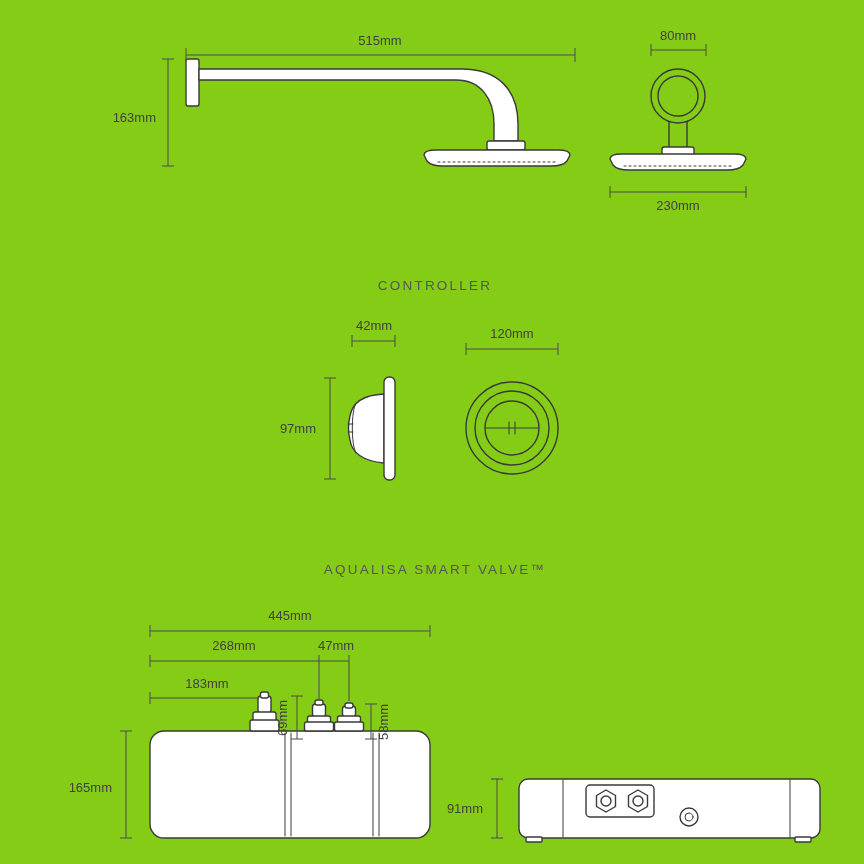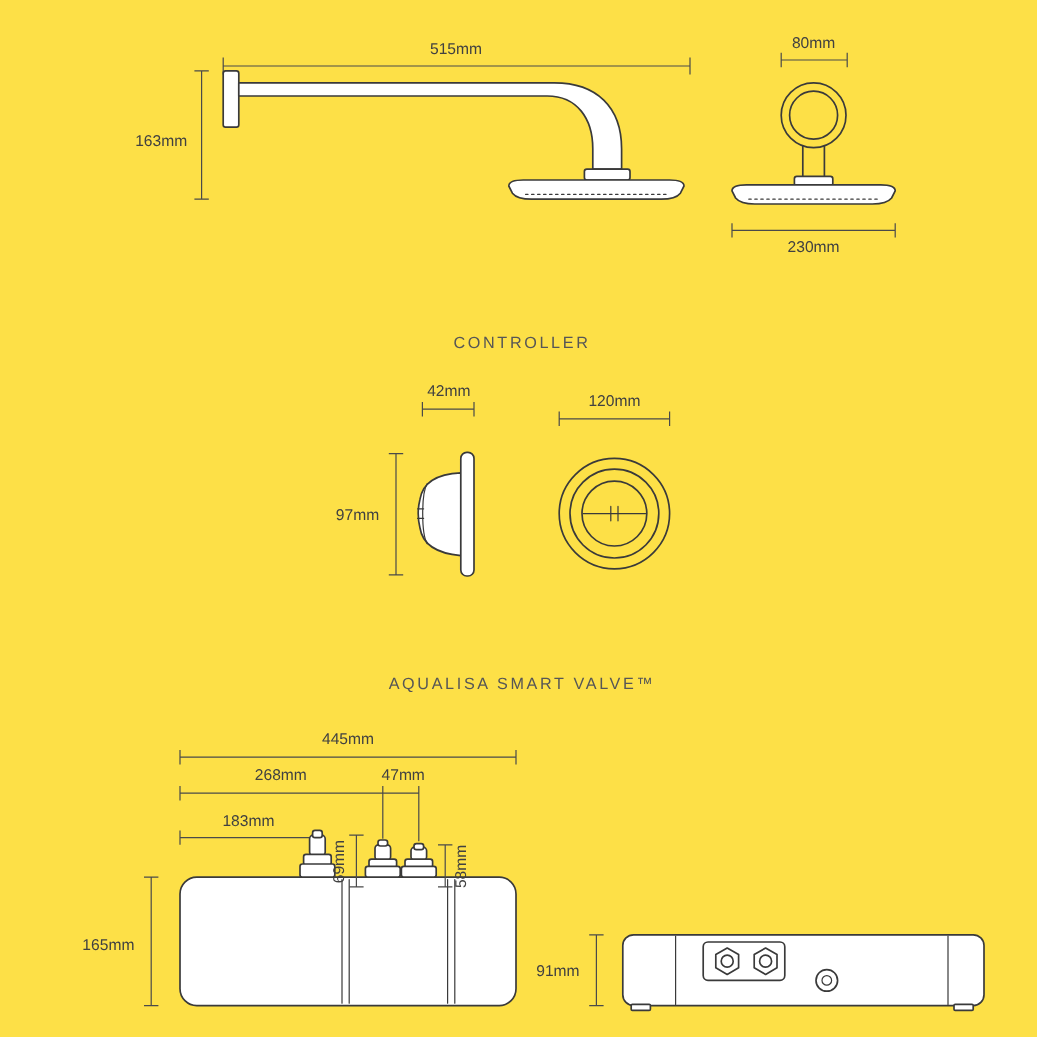--- a/index.html
+++ b/index.html
@@ -1,17 +1,17 @@
 <!DOCTYPE html>
 <html><head>
 <meta charset="utf-8">
 <style>
   html,body { margin:0; padding:0; background:#ffffff; }
   .stage {
-    position:relative; width:864px; height:864px; background:#fde047;
+    position:relative; width:864px; height:864px; background:#84cc16;
     font-family:"Liberation Sans", sans-serif; overflow:hidden;
   }
   svg { display:block; }
   svg text { font-family:"Liberation Sans", sans-serif; }
   .dim-line  { stroke:#4a4a4a; stroke-width:1; fill:none; }
   .outline   { stroke:#3a3a3a; stroke-width:1.4; fill:none; stroke-linejoin:round; stroke-linecap:round; }
   .solid     { fill:#ffffff; stroke:#3a3a3a; stroke-width:1.4; stroke-linejoin:round; }
   .thin      { stroke:#3a3a3a; stroke-width:1; fill:none; stroke-linecap:round; }
   .dim-text  { font-size:13px; fill:#414141; }
   .title-text{ font-size:13.5px; fill:#565656; letter-spacing:2.2px; }

